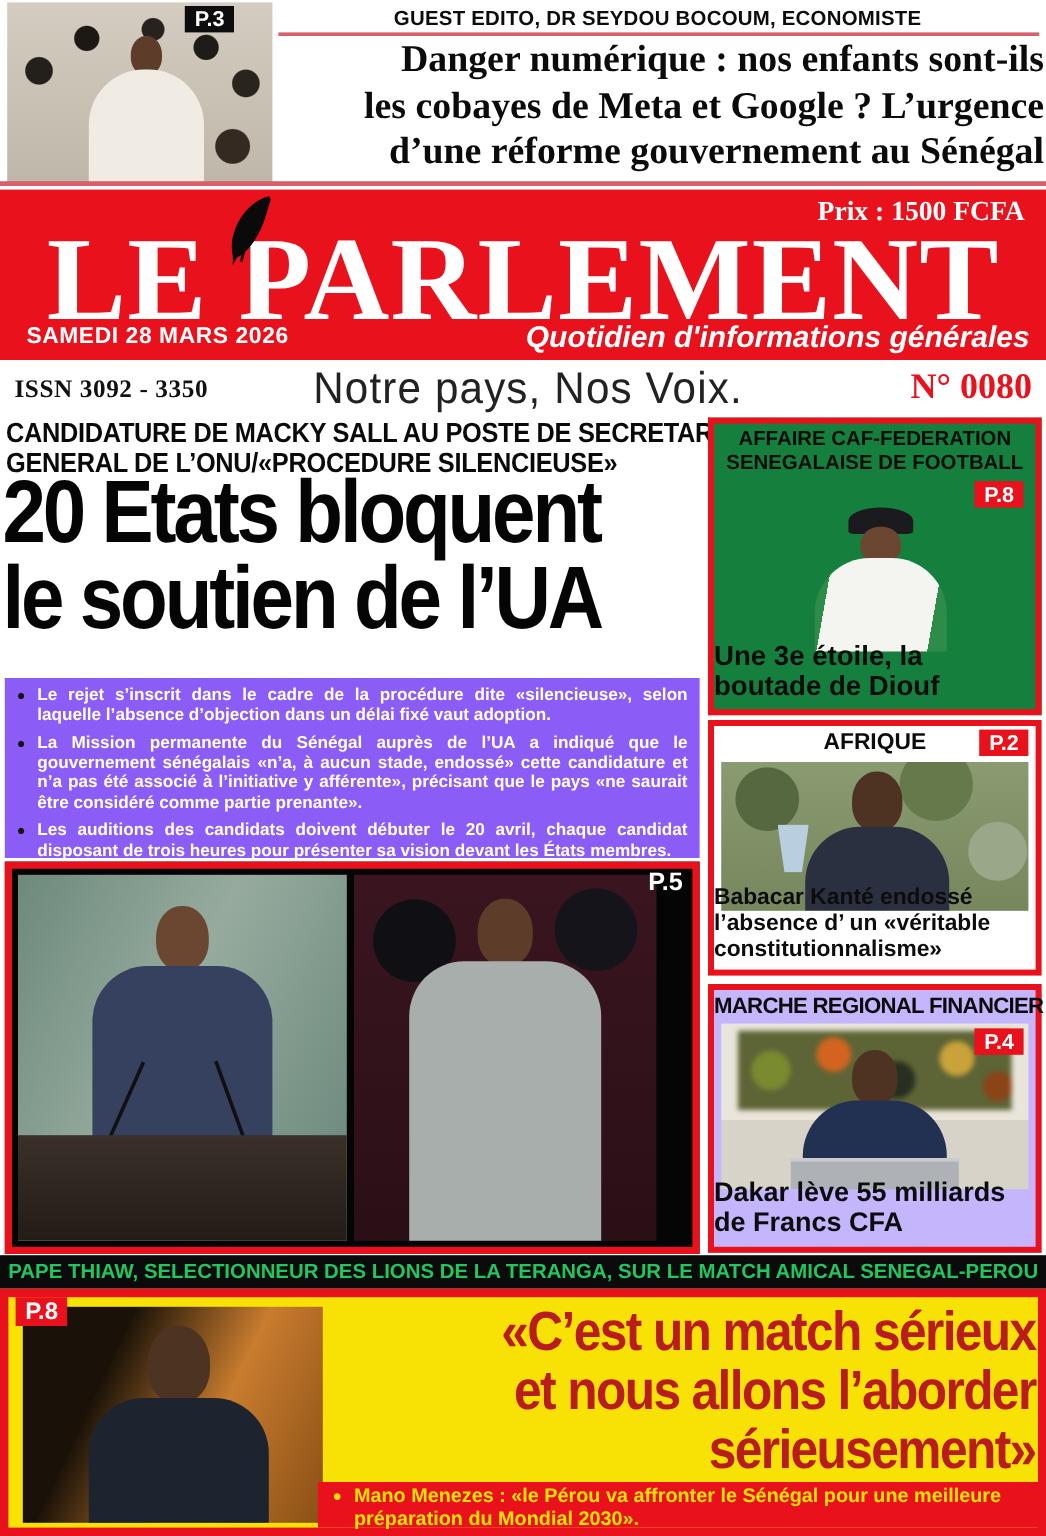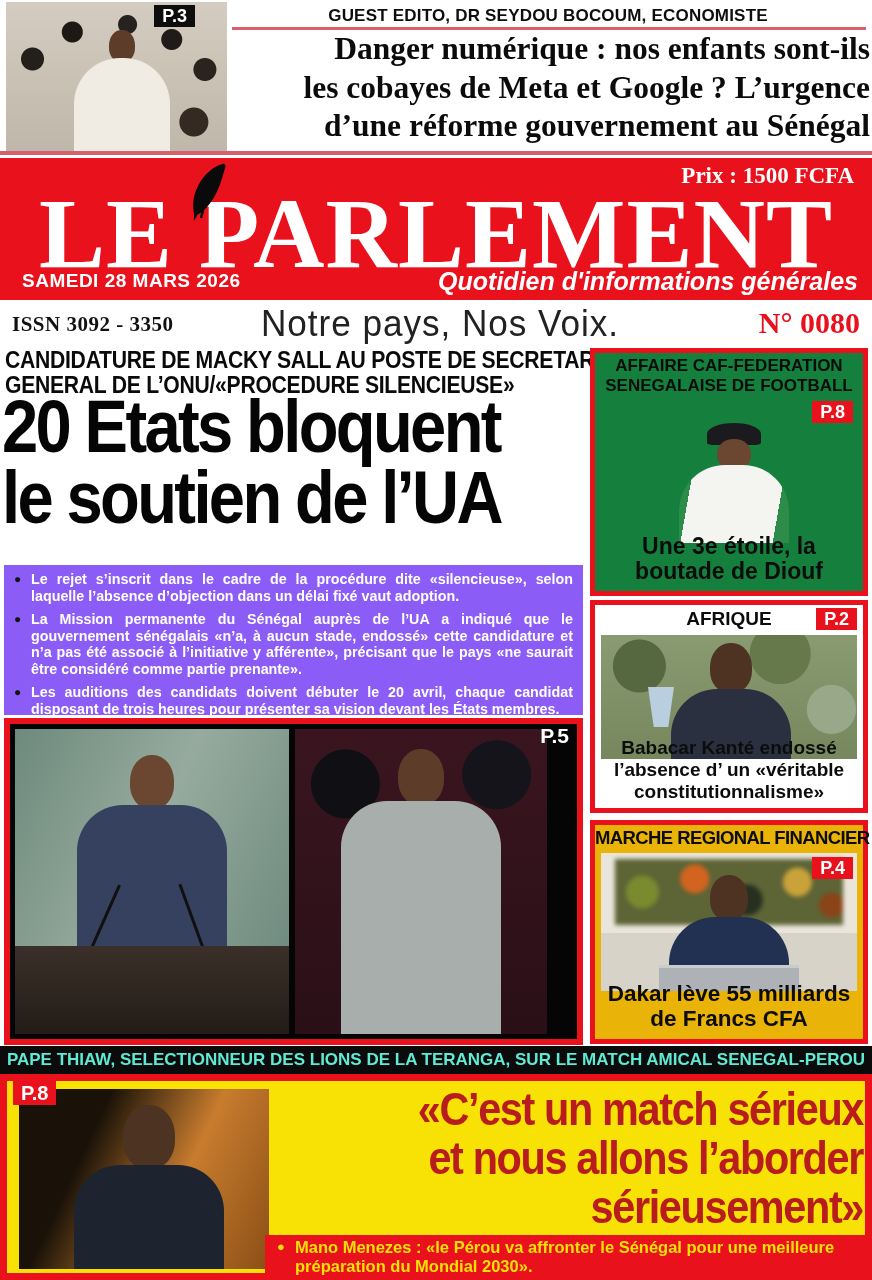--- a/index.html
+++ b/index.html
@@ -106,21 +106,21 @@
   #lp-b .fig{ left:46px; top:20px; width:160px; }
   #lp-b .fig-head{ width:46px; height:56px; background:#5d3d2a; }
   #lp-b .fig-body{ width:160px; height:235px; background:#a8aeac; }
   #lead-p5{ position:absolute; right:8px; top:0px; color:#fff;
     font-size:21px; font-weight:800; }
 
   
   .side-box{ position:absolute; left:590px; width:278px; border:5px solid #e8111c; }
   #box-football{ top:348px; height:248px; background:#15803d; }
   #box-afrique{ top:600px; height:213px; background:#fff; }
-  #box-finance{ top:820px; height:224px; background:#eab308; }
+  #box-finance{ top:820px; height:224px; background:#c4b5fd; }
   .side-title{ position:absolute; left:0; width:100%; text-align:center;
     font-weight:800; color:#0c0c0c; }
   #box-football .side-title{ top:3px; font-size:17px; line-height:1.15; padding:0 6px; }
   #box-afrique .side-title{ top:3px; font-size:19px; }
   #box-finance .side-title{ top:2px; font-size:18.5px; letter-spacing:-.6px; white-space:nowrap; }
   .side-photo{ position:absolute; left:6px; width:256px; overflow:hidden; }
   #ph-caf{ top:44px; height:146px;
     background:
       linear-gradient(to top, #3c7b4e 0 34px, transparent 34px),
       repeating-linear-gradient(0deg, transparent 0 24px, #cdb astoria 0),
@@ -155,29 +155,29 @@
       radial-gradient(circle at 58% 62%, #273020 0 15px, transparent 16px),
       radial-gradient(circle at 80% 35%, #c9a23a 0 14px, transparent 15px),
       radial-gradient(circle at 95% 70%, #8a4418 0 12px, transparent 13px),
       #5d6435; filter:blur(2px); }
   #ph-fin .fig{ left:68px; top:22px; width:120px; }
   #ph-fin .fig-head{ width:38px; height:46px; background:#4f3322; }
   #ph-fin .fig-body{ width:120px; height:74px; background:#223052; }
   #ph-fin .laptop{ position:absolute; left:58px; bottom:0; width:140px; height:26px;
     background:#aeb2b6; border-top:3px solid #c8cccf; }
   #fin-p4{ top:32px; right:10px; }
-  .side-caption{ position:absolute; left:0; width:100%; text-align:center;
+  .side-caption{ position:absolute; left:0; width:100%; 
     font-weight:800; color:#0c0c0c; }
   #box-football .side-caption{ bottom:6px; font-size:23px; line-height:1.12; }
   #box-afrique .side-caption{ bottom:5px; font-size:19px; line-height:1.15; }
   #box-finance .side-caption{ bottom:8px; font-size:22.5px; line-height:1.12; }
 
   
   #bottom-bar{ left:0; top:1046px; width:872px; height:28px; background:#0b0b0b;
-    color:#5eead4; text-align:center; font-size:17px; font-weight:800;
+    color:#22c55e; text-align:center; font-size:17px; font-weight:800;
     line-height:28px; white-space:nowrap; }
   #bottom-panel{ left:0; top:1074px; width:872px; height:206px;
     background:#f8e105; border:7px solid #e8111c; }
   #ph-thiaw{ position:absolute; left:12px; top:8px; width:250px; height:180px; overflow:hidden;
     background:linear-gradient(115deg,#1a1208 0 28%, #c87c2e 62%, #8a4f16); }
   #ph-thiaw .fig{ left:55px; top:16px; width:150px; }
   #ph-thiaw .fig-head{ width:52px; height:64px; background:#4d3322; }
   #ph-thiaw .fig-body{ width:150px; height:110px; background:#1d2430; }
   #bottom-p8{ left:6px; top:0px; font-size:20px; line-height:24px; }
   #bottom-quote{ position:absolute; left:268px; right:2px; top:4px;

